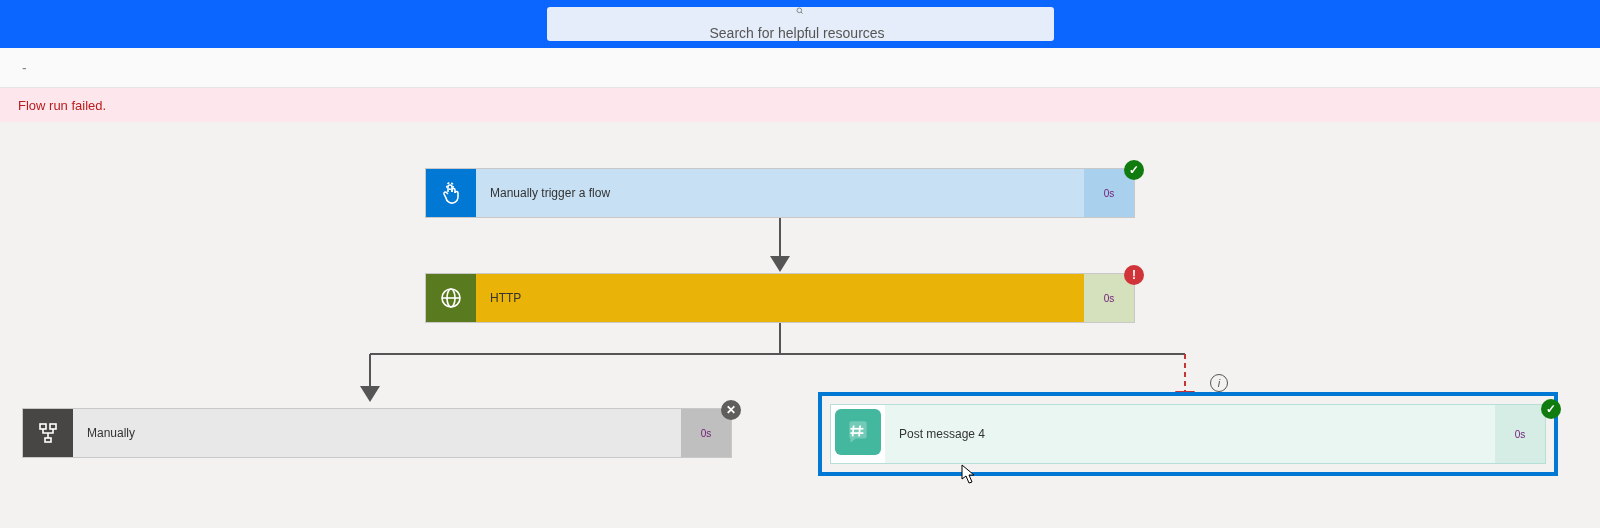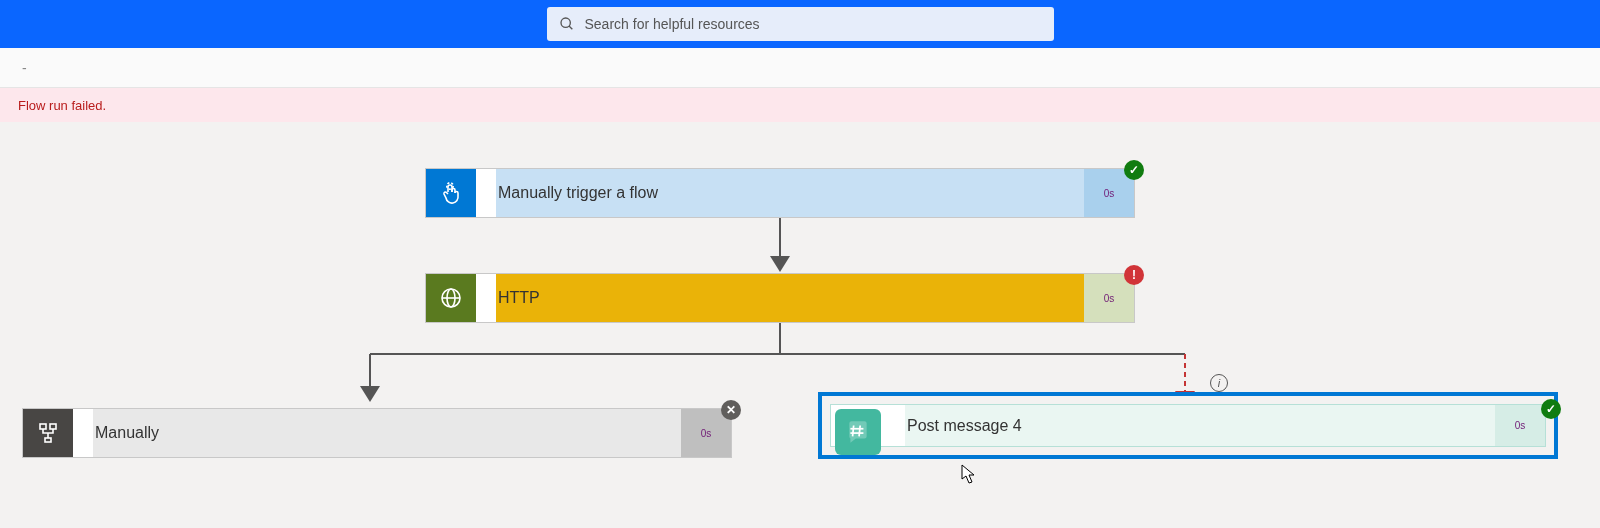--- a/index.html
+++ b/index.html
@@ -1,57 +1,57 @@
 <!DOCTYPE html>
 <html><head>
 <meta charset="utf-8">
 <style>
   * { box-sizing: border-box; margin: 0; padding: 0; }
   html, body { width: 1600px; height: 528px; font-family: "Segoe UI", Arial, sans-serif; background: #f3f2f1; overflow: hidden; }
 
   
   .top-bar { background: #0a66ff; height: 48px; display: flex; align-items: center; justify-content: center; }
-  .search-box { width: 507px; height: 34px; background: #e6edfa; border-radius: 3px; display: flex; align-items: center; padding: 0 12px; gap: 10px; }
+  .search-box { width: 507px; height: 34px; background: #e6edfa; border-radius: 3px; display: flex; align-items: center; padding: 0 12px; gap: 10px; flex-direction: column; }
   .search-box svg { width: 16px; height: 16px; stroke: #555; fill: none; }
   .search-box input { border: none; background: transparent; outline: none; font-size: 14px; color: #333; flex: 1; }
   .search-box input::placeholder { color: #555; }
 
   
   .breadcrumb-row { background: #fafafa; height: 40px; display: flex; align-items: center; padding: 0 22px; font-size: 14px; color: #333; border-bottom: 1px solid #e5e5e5; }
   .breadcrumb-sep { color: #888; margin-right: 14px; }
 
   
   .error-banner { background: #fde7ec; color: #b91c1c; font-size: 13px; padding: 8px 18px; height: 34px; display:flex; align-items:center; }
 
   
   .canvas { position: relative; width: 100%; height: calc(528px - 48px - 40px - 34px); background: #f3f2f1; }
 
   
   .card { position: absolute; display: flex; align-items: stretch; height: 50px; border: 1px solid #c8c8c8; background: #fff; }
   .card .icon-box { width: 50px; display: flex; align-items: center; justify-content: center; flex-shrink: 0; }
-  .card .title { flex: 1; display: flex; align-items: center; padding: 0 2px; font-size: 16px; color: #333; margin-left: 20px; }
+  .card .title { flex: 1; display: flex; align-items: center; padding: 0 14px; font-size: 12px; color: #333; }
   .card .duration { width: 50px; display: flex; align-items: center; justify-content: center; font-size: 10px; color: #701a75; }
 
   
   .trigger .icon-box { background: #0078d4; }
   .trigger .title { background: #c7e0f4; }
   .trigger .duration { background: #a9d0ed; }
 
   
   .http .icon-box { background: #5a7a1f; }
   .http .title { background: #eab308; }
   .http .duration { background: #d5e0bc; }
 
   
   .condition .icon-box { background: #484644; }
   .condition .title { background: #e8e8e8; }
   .condition .duration { background: #bfbfbf; }
 
   
-  .postmsg { height: 43px; border:1px solid #b6e0d7; }
+  .postmsg { height: 60px; border:1px solid #b6e0d7; }
   .postmsg .icon-box { background: #43b89f; width: 46px; border-radius: 6px; margin: 4px; height: 46px; }
   .postmsg .title { background: #eaf6f2; }
   .postmsg .duration { background: #d6ede6; }
   .postmsg-wrap { position: absolute; border: 4px solid #0078d4; padding: 8px; background: #f3f2f1; }
 
   
   .status-badge { position: absolute; width: 20px; height: 20px; border-radius: 50%; display: flex; align-items: center; justify-content: center; color: #fff; font-size: 12px; font-weight: bold; }
   .status-ok   { background: #107c10; }
   .status-err  { background: #d13438; }
   .status-skip { background: #605e5c; }

